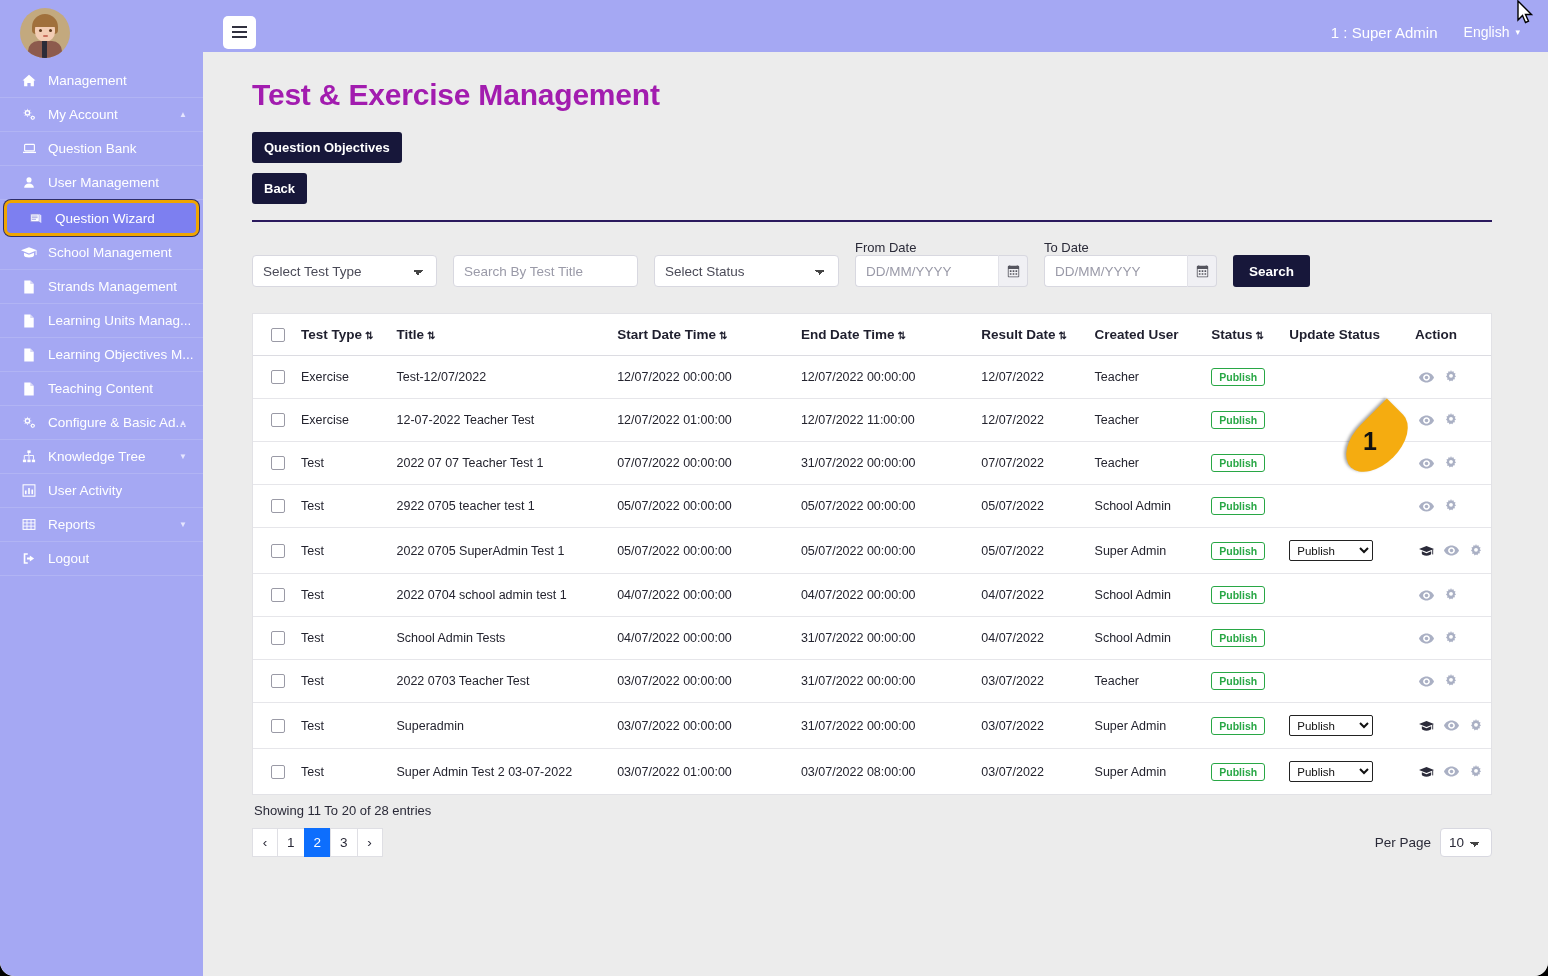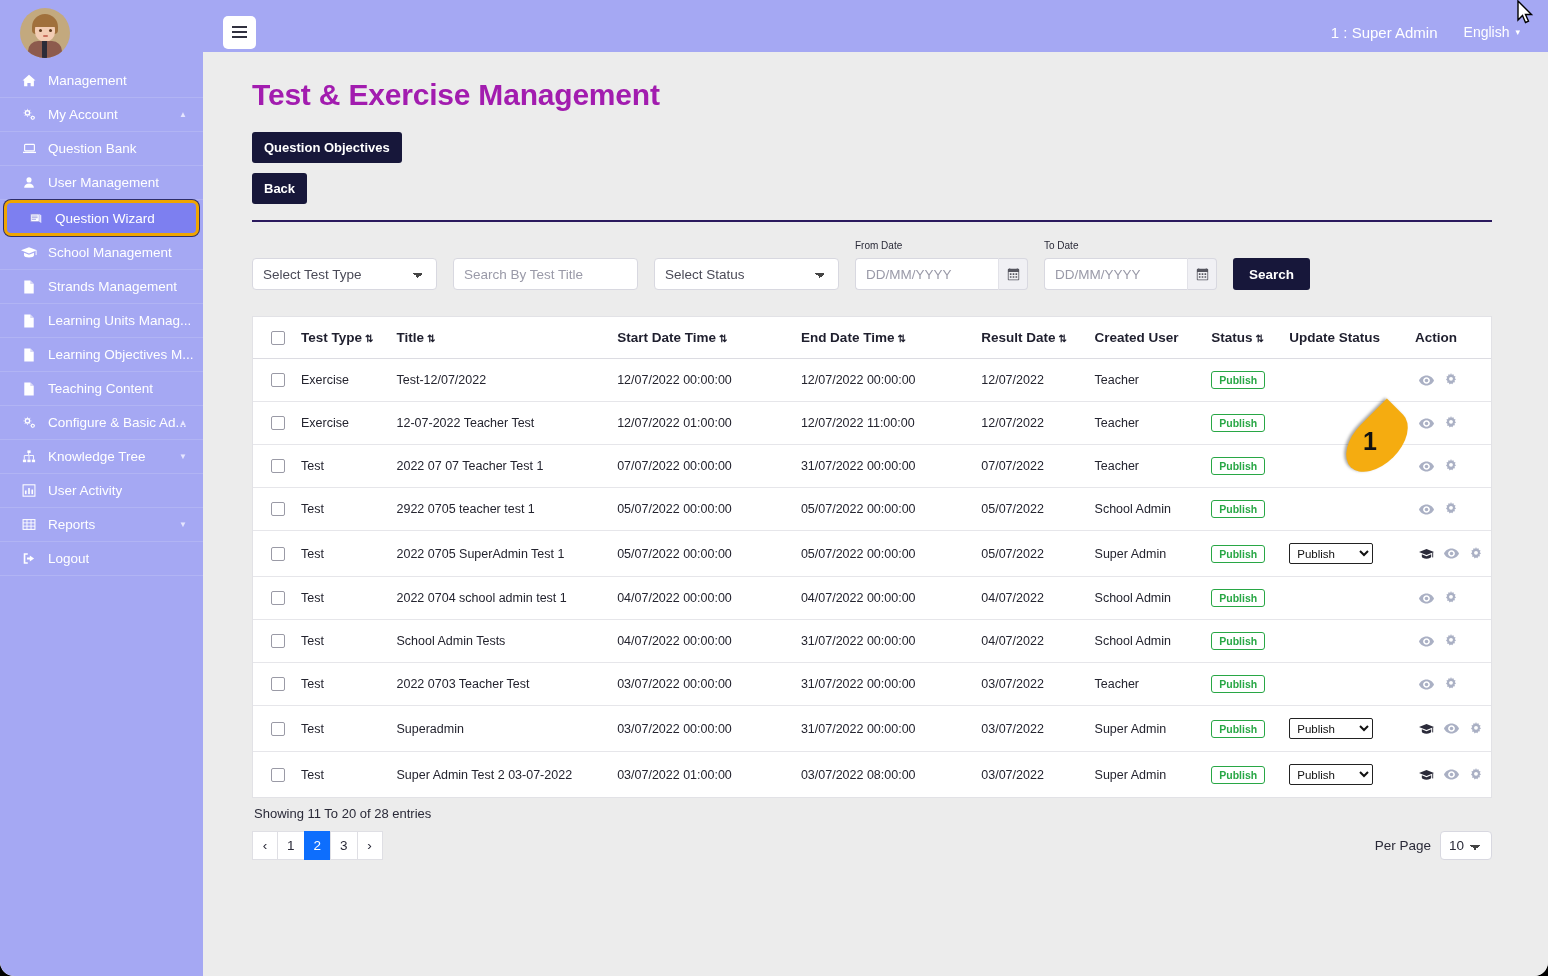--- a/index.html
+++ b/index.html
@@ -126,21 +126,21 @@
     background: #fff; font-size: 13.5px; color: #4a4a57;
     padding: 0 10px; font-family: "Liberation Sans", sans-serif;
   }
   select.ctl { width: 185px; appearance: none;
     background-image: linear-gradient(45deg, transparent 50%, #444 50%), linear-gradient(135deg, #444 50%, transparent 50%);
     background-position: calc(100% - 18px) 14px, calc(100% - 13px) 14px;
     background-size: 5px 5px, 5px 5px; background-repeat: no-repeat; }
   input.ctl::placeholder { color: #9a9aa8; }
   .filter-field { display: flex; flex-direction: column; }
   .filter-field label {
-    font-size: 10px; color: #2a2a38; margin-bottom: 7px;
+    font-size: 13px; color: #2a2a38; 
   }
   .date-group { display: flex; }
   .date-group input { width: 143px; border-radius: 4px 0 0 4px; border-right: none; }
   .cal-btn {
     width: 30px; height: 32px; border: 1px solid #d8d8e0; border-left: 1px solid #e2e2e8;
     border-radius: 0 4px 4px 0; background: #f0f0f4;
     display:flex; align-items:center; justify-content:center; cursor:pointer;
   }
   .cal-btn svg { fill: #55555f; }
   .search-btn { height: 32px; padding: 0 16px; font-size: 13.5px; }

